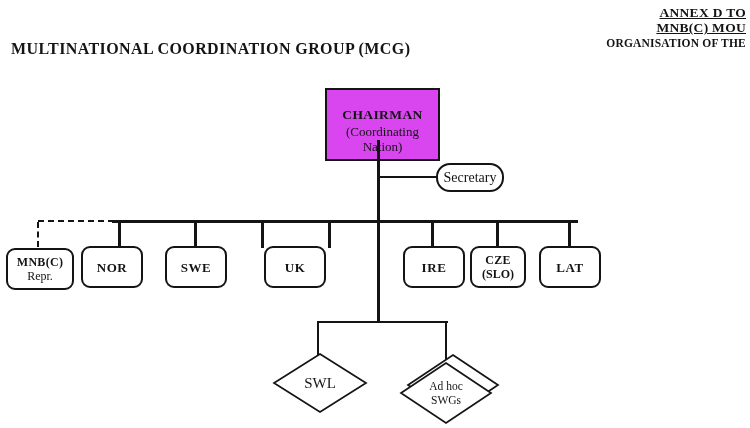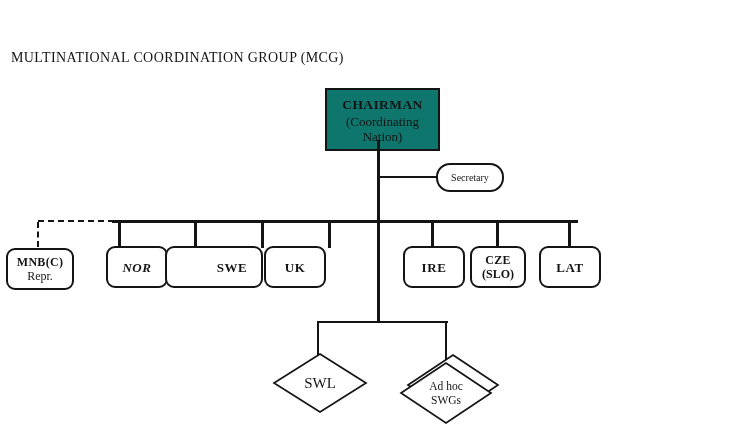--- a/index.html
+++ b/index.html
@@ -27,46 +27,46 @@
     letter-spacing: 0.3px;
   }
   .annex-p {
     font-size: 11.5px;
     margin-top: 1px;
     letter-spacing: 0.2px;
   }
   .mcg-title {
     position: absolute;
     left: 11px;
-    top: 50px;
-    font-weight: normal;
-    font-size: 14px;
+    top: 40px;
+    font-weight: bold;
+    font-size: 16px;
     letter-spacing: 0.4px;
   }
   
   .chairman {
     position: absolute;
     left: 325px; top: 88px;
     width: 111px; height: 52px;
     border: 2px solid #141414;
     text-align: center;
-    padding-top: 7px;
-    background: #0f766e;
+    padding-top: 17px;
+    background: #d946ef;
   }
   .ch-l1 { font-weight: bold; font-size: 13.5px; letter-spacing: 0.4px; }
   .ch-l2 { font-size: 13px; width: 98px; margin: 1px auto 13px; line-height: 15px; }
   .secretary {
     position: absolute;
     left: 436px; top: 163px;
     width: 64px; height: 25px;
     border: 2px solid #141414;
     border-radius: 14px;
     background: #fff;
     display: flex; align-items: center; justify-content: center;
-    font-size: 10px;
+    font-size: 14px;
   }
   .member {
     position: absolute;
     top: 246px;
     height: 38px;
     border: 2px solid #141414;
     border-radius: 9px;
     background: #fff;
     display: flex; flex-direction: column;
     align-items: center; justify-content: center;
@@ -83,20 +83,23 @@
   .dsvg { position: absolute; }
   .diamond { fill: #ffffff; stroke: #141414; stroke-width: 1.7; }
   .dtext { fill: #141414; font-family: "Liberation Serif", serif; text-anchor: middle; }
 </style>
 </head>
 <body>
 
 <div class="page">
 
   <div class="annex">
+    <div class="annex-u">ANNEX D TO</div>
+    <div class="annex-u">MNB(C) MOU</div>
+    <div class="annex-p">ORGANISATION OF THE</div>
   </div>
 
   <div class="mcg-title">MULTINATIONAL COORDINATION GROUP (MCG)</div>
 
   <div class="chairman">
     <div class="ch-l1">CHAIRMAN</div>
     <div class="ch-l2">(Coordinating Nation)</div>
   </div>
 
   <div class="ln" style="left:377px; top:140px; width:3px; height:183px;"></div>
@@ -116,24 +119,24 @@
   <div class="ln" style="left:261px; top:222px; width:3px; height:26px;"></div>
   <div class="ln" style="left:328px; top:222px; width:3px; height:26px;"></div>
   <div class="ln" style="left:431px; top:222px; width:3px; height:26px;"></div>
   <div class="ln" style="left:496px; top:222px; width:3px; height:26px;"></div>
   <div class="ln" style="left:568px; top:222px; width:3px; height:26px;"></div>
 
   <div class="member two-line mnbc" style="left:6px; width:64px; top:248px;">
     <div class="m-l1">MNB(C)</div>
     <div class="m-l2">Repr.</div>
   </div>
-  <div class="member" style="left:106px; width:58px;font-style:italic;">
+  <div class="member" style="left:81px; width:58px;">
     <div class="m-l1">NOR</div>
   </div>
-  <div class="member" style="left:165px; width:58px;padding-left:36px;">
+  <div class="member" style="left:165px; width:58px;">
     <div class="m-l1">SWE</div>
   </div>
   <div class="member" style="left:233px; width:58px;margin-left:31px;">
     <div class="m-l1">UK</div>
   </div>
   <div class="member" style="left:403px; width:58px;">
     <div class="m-l1">IRE</div>
   </div>
   <div class="member two-line" style="left:470px; width:52px;">
     <div class="m-l1">CZE</div>

